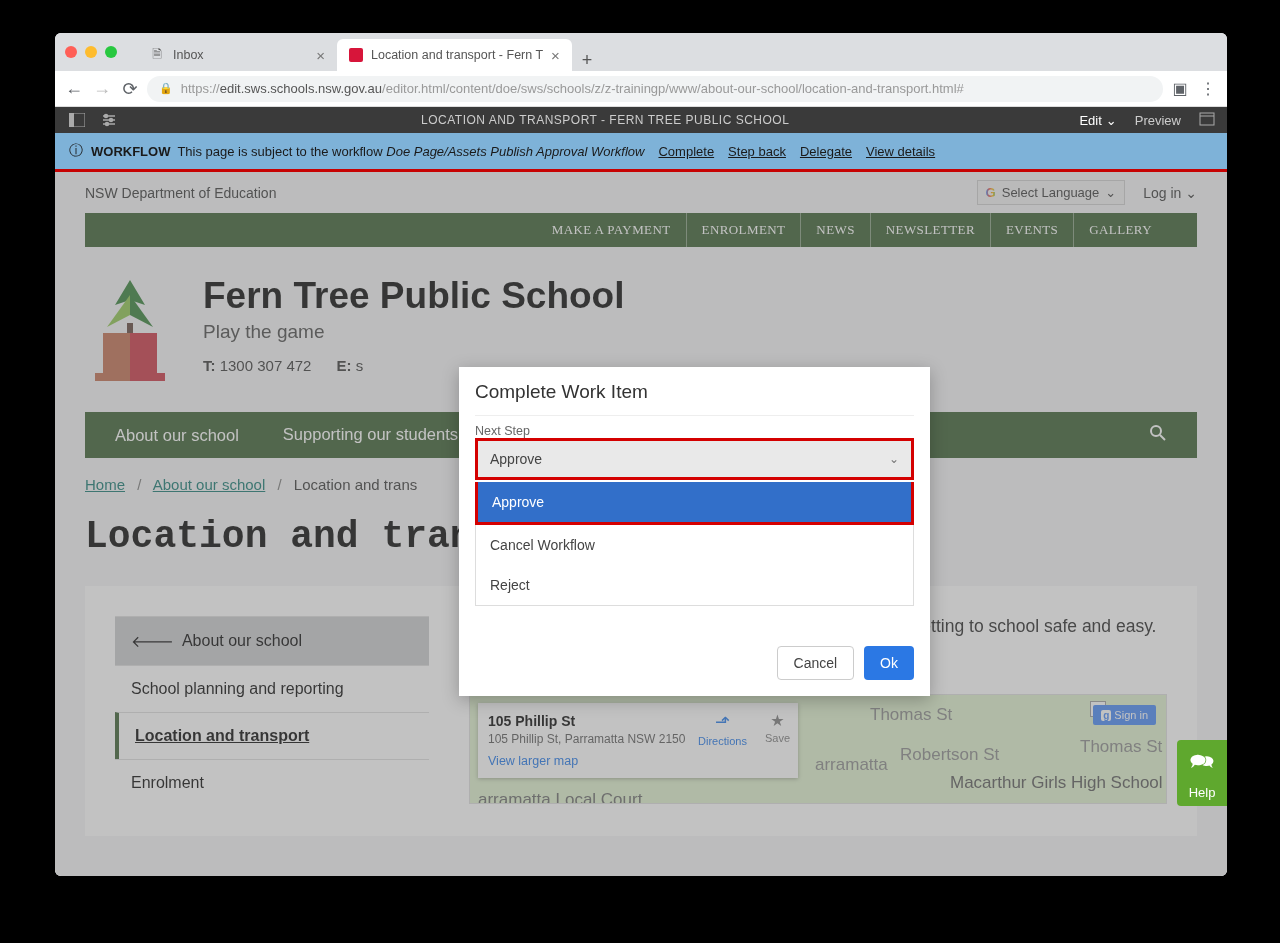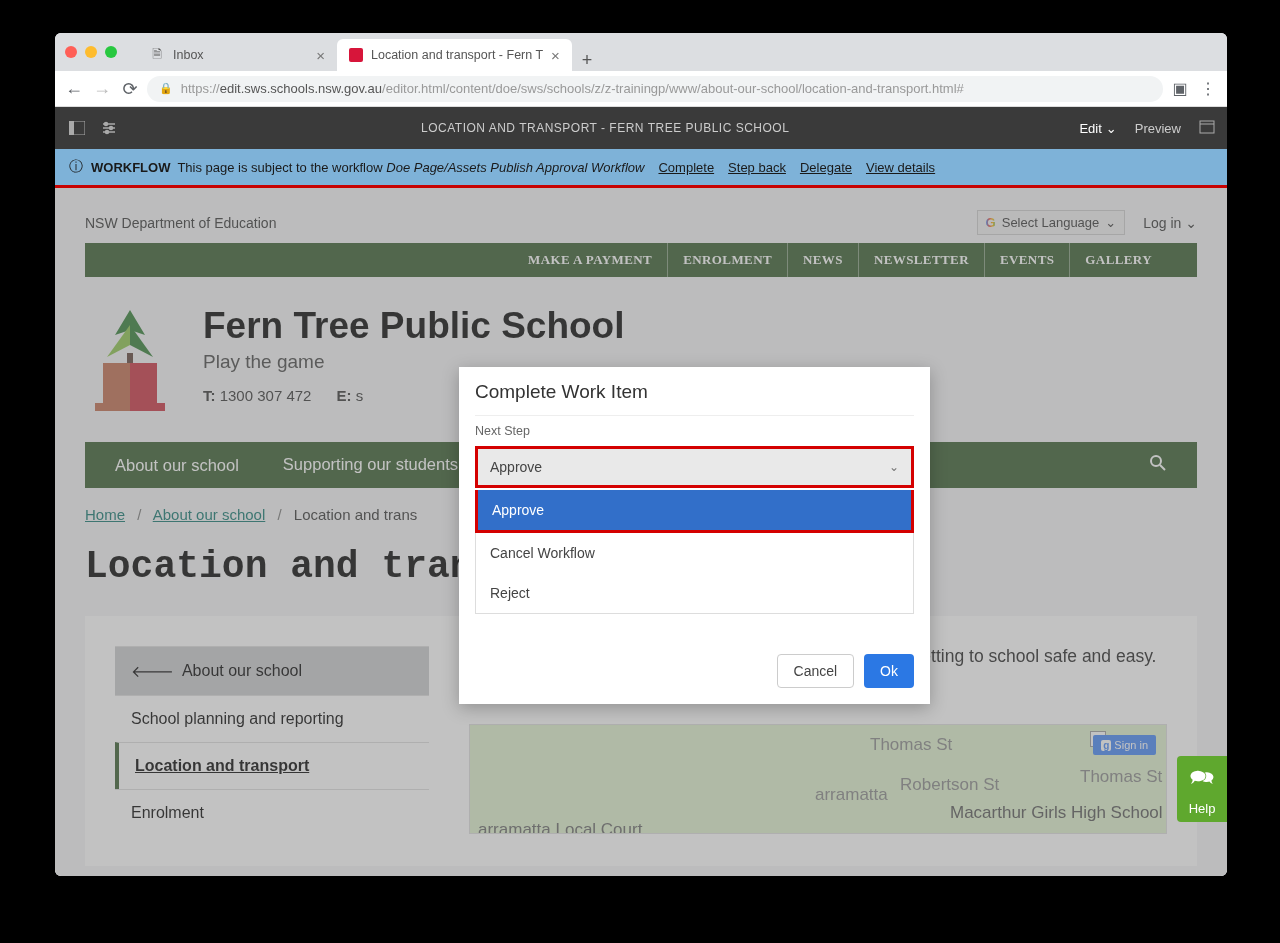--- a/index.html
+++ b/index.html
@@ -21,44 +21,44 @@
 .newtab { padding: 0 10px; font-size: 18px; color: #555; }
 
 .addr-bar { background: #fff; height: 36px; display: flex; align-items: center; padding: 0 8px; gap: 6px; border-bottom: 1px solid #ddd; }
 .nav-btn { width: 22px; color: #5f6368; text-align: center; font-size: 18px; }
 .addr { flex: 1; background: #f1f3f4; border-radius: 14px; height: 26px; display: flex; align-items: center; padding: 0 12px; font-size: 13px; color: #555; gap: 8px; }
 .addr .lock { color: #5a5; font-size: 11px; }
 .addr .url-light { color: #999; }
 .menu-icon { color: #5f6368; width: 22px; text-align: center; }
 
 
-.aem-bar { background: #3a3a3a; color: #ccc; height: 42px; display: flex; align-items: center; padding: 0 12px; font-size: 13px; }
+.aem-bar { background: #3a3a3a; color: #ccc; height: 26px; display: flex; align-items: center; padding: 0 12px; font-size: 13px; }
 .aem-bar .icon { width: 20px; height: 20px; margin-right: 12px; display: flex; align-items: center; justify-content: center; }
 .aem-bar .title { flex: 1; text-align: center; font-size: 12px; letter-spacing: .5px; color: #ccc; }
 .aem-bar .right { display: flex; align-items: center; gap: 18px; }
 .aem-bar .edit { color: #fff; display: flex; align-items: center; gap: 4px; }
 
 
 .workflow-bar { background: #7eb2d8; color: #1a1a1a; padding: 9px 14px; font-size: 13px; display: flex; align-items: center; gap: 8px; border-bottom: 3px solid #c70303;}
 .workflow-bar .info { font-size: 14px; }
 .workflow-bar strong { font-weight: 700; }
 .workflow-bar em { font-style: italic; }
 .workflow-bar a { color: #1a1a1a; text-decoration: underline; margin-left: 6px; }
 
 
 .page-wrap { flex: 1; position: relative; overflow: hidden; }
 .scrim { position: absolute; inset: 0; background: rgba(120,120,120,0.45); z-index: 10; pointer-events: none; }
 .page { position: absolute; inset: 0; background: #f4f5f6; overflow: hidden; }
 
-.topstrip { display: flex; align-items: center; justify-content: space-between; padding: 8px 30px; font-size: 14px; color: #333; margin-top: 14px; }
+.topstrip { display: flex; align-items: center; justify-content: space-between; padding: 8px 30px; font-size: 14px; color: #333; }
 .topstrip .lang { display: flex; align-items: center; gap: 6px; background: #f0f0f0; border: 1px solid #ccc; padding: 4px 8px; font-size: 13px; }
 .topstrip .login { margin-left: 18px; }
 
 .utilnav { background: #33592a; color: #fff; display: flex; justify-content: flex-end; padding: 0 30px; margin: 0 30px; }
-.utilnav a { color: #fff; padding: 9px 15px; font-size: 13px; letter-spacing: .4px; font-family: Georgia, serif; border-left: 1px solid rgba(255,255,255,0.4); font-weight: bold; }
+.utilnav a { color: #fff; padding: 9px 15px; font-size: 13px; letter-spacing: .4px; font-family: Georgia, serif; border-left: 1px solid rgba(255,255,255,0.4); }
 .utilnav a:first-child { border-left: none; }
 
 .head { display: flex; align-items: flex-start; padding: 28px 30px 10px; gap: 28px; }
 .logo { width: 90px; height: 115px; position: relative; }
 .schoolname { font-size: 37px; font-weight: 700; margin-bottom: 4px; }
 .tagline { font-size: 19px; color: #444; margin-bottom: 14px; }
 .contacts { font-size: 15px; color: #333; }
 
 .mainnav { background: #33592a; color: #fff; display: flex; align-items: center; padding: 12px 30px; margin: 12px 30px 0; font-size: 16.5px; }
 .mainnav .item { margin-right: 44px; }
@@ -86,21 +86,21 @@
 .mapcard .acts { position: absolute; right: 8px; top: 8px; display: flex; gap: 18px; text-align: center; font-size: 11px; color: #1a73e8; }
 .mapcard .acts .a { display: flex; flex-direction: column; align-items: center; gap: 2px; }
 .mapcard .acts .a.save { color: #777; }
 .signin { position: absolute; top: 10px; right: 10px; background: #4285f4; color: #fff; font-size: 11px; padding: 4px 8px; border-radius: 2px; }
 .maplabel { position: absolute; font-size: 17px; color: #888; }
 
 
 .dialog { position: absolute; z-index: 20; top: 334px; left: 404px; width: 471px; background: #fff; box-shadow: 0 4px 16px rgba(0,0,0,0.25); }
 .dialog-inner { padding: 14px 16px 16px; }
 .dialog h3 { font-size: 19px; font-weight: 400; color: #333; padding-bottom: 12px; border-bottom: 1px solid #eee; margin-bottom: 8px; }
-.dialog .label { font-size: 12.5px; color: #666; margin-bottom: 8px; }
+.dialog .label { font-size: 12.5px; color: #666; }
 .select-wrap { border: 3px solid #d40000; margin-bottom: 2px; }
 .select { display: flex; align-items: center; justify-content: space-between; padding: 10px 12px; background: #e9e9e9; font-size: 14px; color: #444; }
 .select .chev { color: #777; font-size: 12px; }
 .dropdown { border: 1px solid #ddd; margin-top: 0; }
 .dd-wrap { border: 3px solid #d40000; border-top: none; }
 .dd-item { padding: 12px 14px; font-size: 14px; color: #444; }
 .dd-item.sel { background: #326fc9; color: #fff; }
 .actions { display: flex; justify-content: flex-end; gap: 10px; padding: 24px 16px 16px; }
 .btn { padding: 8px 16px; border-radius: 4px; font-size: 14px; cursor: pointer; }
 .btn.cancel { background: #fff; border: 1px solid #ccc; color: #444; text-align: right; }
@@ -283,20 +283,35 @@
         <div class="main">
           <p>Find out about our location and transport details to make getting to school safe and easy.</p>
           <p>Our school is located at:</p>
           <div class="mapbox">
             <div class="maplabel" style="top:10px;left:400px">Thomas St</div>
             <div class="maplabel" style="top:50px;left:430px">Robertson St</div>
             <div class="maplabel" style="top:78px;left:480px;color:#555">Macarthur Girls High School</div>
             <div class="maplabel" style="top:60px;left:345px">arramatta</div>
             <div class="maplabel" style="top:42px;left:610px">Thomas St</div>
             <div class="maplabel" style="top:95px;left:8px;color:#666">arramatta Local Court</div>
+            <div class="mapcard">
+              <div class="t">105 Phillip St</div>
+              <div class="sub">105 Phillip St, Parramatta NSW 2150</div>
+              <div class="link">View larger map</div>
+              <div class="acts">
+                <div class="a">
+                  <span style="color:#1a73e8;font-size:18px">⬏</span>
+                  <span>Directions</span>
+                </div>
+                <div class="a save">
+                  <span style="font-size:16px">★</span>
+                  <span>Save</span>
+                </div>
+              </div>
+            </div>
             <div style="position:absolute;top:6px;right:60px;width:16px;height:16px;border:1px solid #999;background:#fff"></div>
             <div class="signin">
               <span style="background:#fff;color:#4285f4;border-radius:2px;padding:0 2px;margin-right:3px;font-weight:700;font-size:10px">g</span><span>Sign in</span>
             </div>
           </div>
         </div>
       </div>
 
     </div>
     <div class="scrim"></div>

